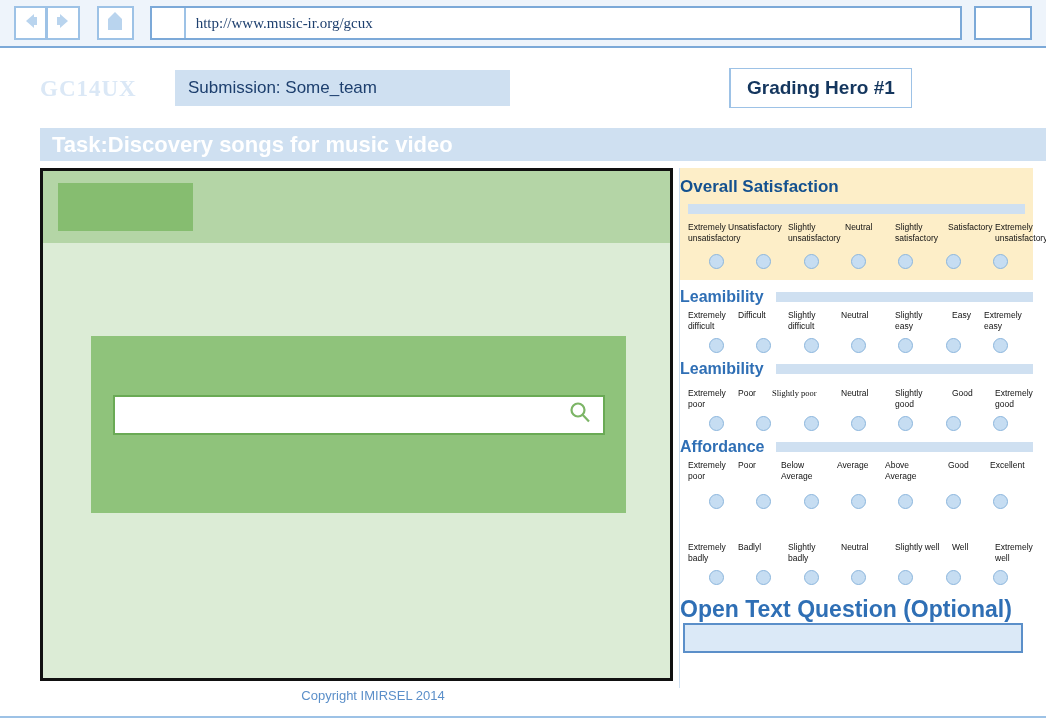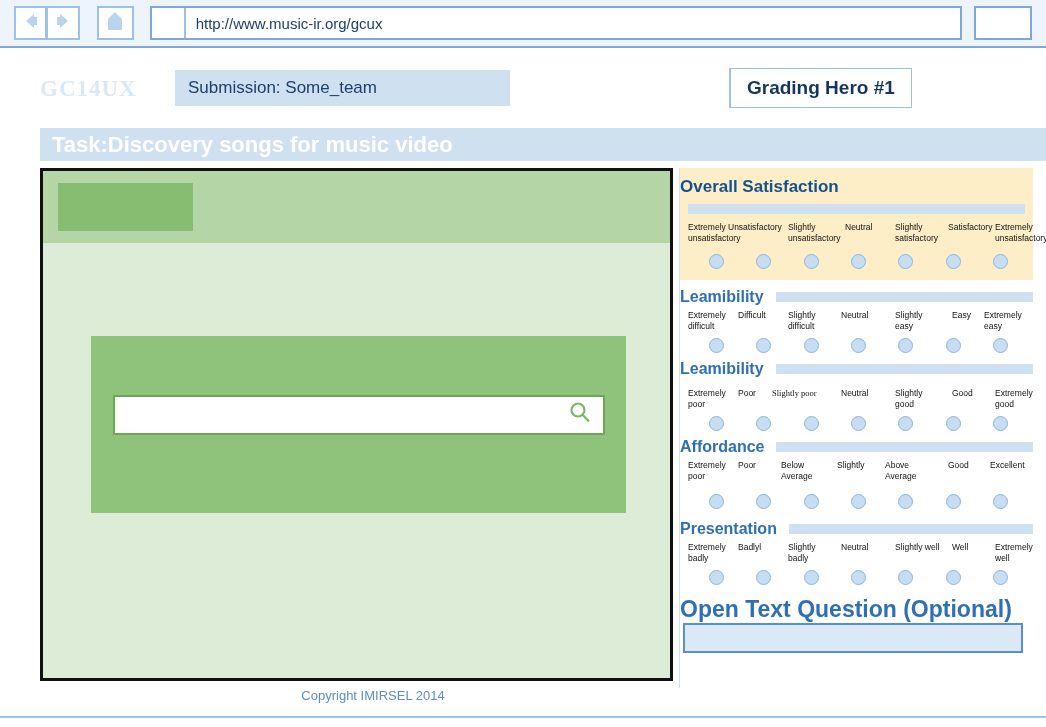--- a/index.html
+++ b/index.html
@@ -49,21 +49,21 @@
   }
   .addr-favicon {
     width: 34px; height: 100%;
     border-right: 2px solid #9dc2e6;
     background: #ffffff;
     flex: 0 0 auto;
   }
   .addr-input {
     flex: 1 1 auto;
     border: 0; outline: none;
-    font-family: Liberation Sans, sans-serif;
+    font-family: Liberation Serif, serif;
     font-size: 15px;
     color: #1d3f6e;
     padding: 0 10px;
     background: transparent;
   }
   .addr-right {
     width: 58px; height: 34px;
     border: 2px solid #7ca9d8;
     background: #ffffff;
     margin-left: 12px;
@@ -405,40 +405,36 @@
         </div>
         <div class="sec" style="top: 268px; height: 82px;">
           <div class="sec-head">
             <div class="sec-title">Affordance</div>
             <div class="sec-rule"></div>
           </div>
           <div class="labels" style="position: absolute; left: 0px; top: 24px; width: 353px;">
             <span style="left: 8px; width: 46px;">Extremely poor</span>
             <span style="left: 58px; width: 46px;">Poor</span>
             <span style="left: 101px; width: 46px;">Below Average</span>
-            <span style="left: 157px; width: 46px;">Slightly</span>
+            <span style="left: 157px; width: 46px;">Average</span>
             <span style="left: 205px; width: 46px;">Above Average</span>
             <span style="left: 268px; width: 46px;">Good</span>
             <span style="left: 310px; width: 46px;">Excellent</span>
           </div>
           <div class="radios" style="position: absolute; left: 0px; top: 58px; width: 353px;">
             <div class="radio" title="Extremely poor" style="left: 29px;"></div>
             <div class="radio" title="Poor" style="left: 76px;"></div>
             <div class="radio" title="Below Average" style="left: 124px;"></div>
             <div class="radio" title="Average" style="left: 171px;"></div>
             <div class="radio" title="Above Average" style="left: 218px;"></div>
             <div class="radio" title="Good" style="left: 266px;"></div>
             <div class="radio" title="Excellent" style="left: 313px;"></div>
           </div>
         </div>
         <div class="sec" style="top: 350px; height: 74px;">
-          <div class="sec-head">
-            <div class="sec-title">Presentation</div>
-            <div class="sec-rule"></div>
-          </div>
           <div class="labels" style="position: absolute; left: 0px; top: 24px; width: 353px;">
             <span style="left: 8px; width: 46px;">Extremely badly</span>
             <span style="left: 58px; width: 46px;">Badlyl</span>
             <span style="left: 108px; width: 46px;">Slightly badly</span>
             <span style="left: 161px; width: 46px;">Neutral</span>
             <span style="left: 215px; width: 46px;">Slightly well</span>
             <span style="left: 272px; width: 46px;">Well</span>
             <span style="left: 315px; width: 46px;">Extremely well</span>
           </div>
           <div class="radios" style="position: absolute; left: 0px; top: 52px; width: 353px;">

